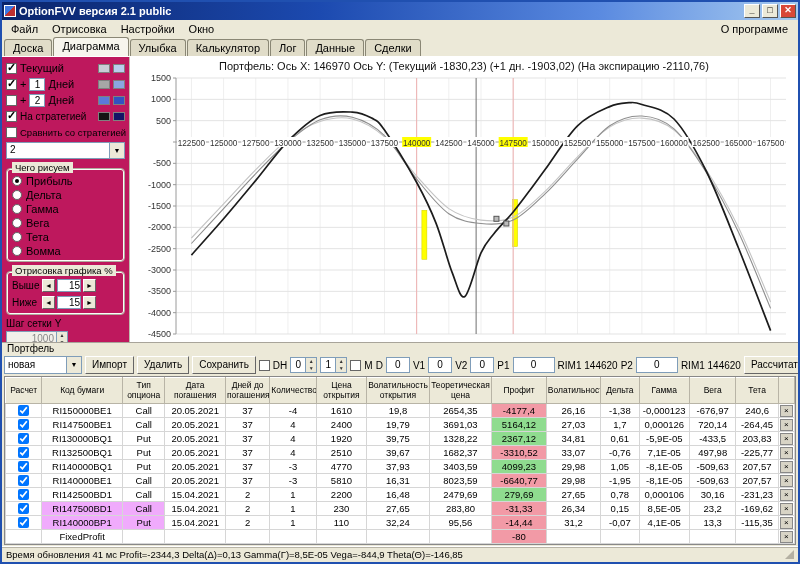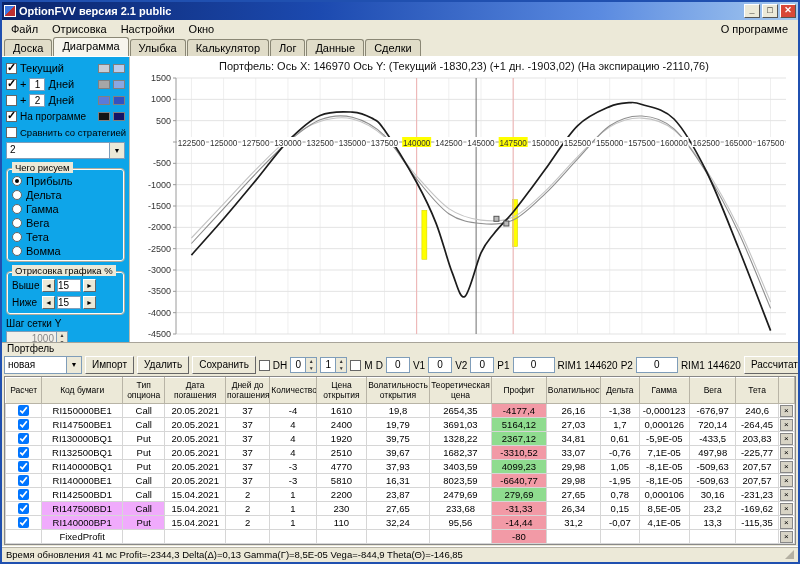--- a/index.html
+++ b/index.html
@@ -23,21 +23,21 @@
   .menu-item{padding:1px 7px;white-space:nowrap;}
   .menu-right{margin-left:auto;padding:1px 8px;white-space:nowrap;}
   
   .tabbar{height:20px;flex:none;display:flex;align-items:flex-end;padding:1px 2px 0;background:#ece9d8;
     border-bottom:1px solid #fff;}
   .tab{height:17px;line-height:16px;padding:0 8px;margin-right:1px;background:#e0dcc8;
     border:1px solid #8a8775;border-bottom:none;border-radius:3px 3px 0 0;white-space:nowrap;}
   .tab.active{background:#f7f5ed;height:19px;position:relative;z-index:2;}
   
   .content{height:285px;flex:none;display:flex;}
-  .left-panel{width:128px;flex:none;background:#0ea5e9;padding:3px 4px;border-right:1px solid #c0bcae;overflow:hidden;}
+  .left-panel{width:128px;flex:none;background:#be185d;padding:3px 4px;border-right:1px solid #c0bcae;overflow:hidden;}
   .trow{display:flex;align-items:center;height:16px;gap:3px;white-space:nowrap;}
   .trow .lbl-s{font-size:10px;}
   .spacer{flex:1;}
   .cb{width:11px;height:11px;flex:none;background:#fff;border:1px solid #666;position:relative;}
   .cb.checked::after{content:"✓";position:absolute;left:0;top:-3px;font-size:11px;font-weight:bold;}
   .sw{width:12px;height:9px;flex:none;border:1px solid #808080;}
   .days-input{width:16px;height:13px;flex:none;border:1px solid #7f9db9;background:#fff;
     font-size:10px;text-align:center;padding:0;font-family:"Liberation Sans",sans-serif;}
   .combo{display:flex;height:17px;border:1px solid #7f9db9;background:#fff;margin:2px 0 3px;}
   .combo .val{flex:1;padding:1px 3px;font-size:10px;overflow:hidden;}
@@ -46,21 +46,21 @@
   .group{border:1px solid #b0ac9e;border-radius:4px;margin:9px 0 3px;padding:5px 5px 3px;position:relative;
     box-shadow:inset 0 0 0 1px #fdfcf8;}
   .group-title{position:absolute;top:-7px;left:5px;background:#ece9d8;padding:0 3px;font-size:9.5px;white-space:nowrap;}
   .rrow{display:flex;align-items:center;height:14px;gap:4px;white-space:nowrap;}
   .radio{width:10px;height:10px;flex:none;border:1px solid #666;border-radius:50%;background:#fff;position:relative;}
   .radio.checked::after{content:"";position:absolute;left:2px;top:2px;width:4px;height:4px;border-radius:50%;background:#000;}
   .srow{display:flex;align-items:center;height:17px;gap:2px;}
   .srow .slbl{width:28px;font-size:10px;}
   .arrow-btn{width:13px;height:13px;flex:none;background:#ece9d8;border:1px solid;
     border-color:#fff #666 #666 #fff;font-size:7px;line-height:11px;text-align:center;}
-  .val-box{width:24px;height:13px;flex:none;background:#fff;border:1px solid #7f9db9;text-align:left;
+  .val-box{width:24px;height:13px;flex:none;background:#fff;border:1px solid #7f9db9;text-align:right;
     font-size:10px;line-height:12px;}
   .grid-lbl{font-size:10px;height:13px;margin-top:2px;}
   .grid-box{display:flex;height:15px;width:62px;border:1px solid #7f9db9;background:#f2f0ea;}
   .grid-box .v{flex:1;font-size:10px;line-height:13px;text-align:right;padding-right:2px;color:#888;}
   .grid-box .arrows{width:11px;flex:none;display:flex;flex-direction:column;border-left:1px solid #7f9db9;}
   .grid-box .arrows div,.spin .arrows div{flex:1;background:#ece9d8;font-size:5px;line-height:6px;text-align:center;color:#333;}
   
   .chart-area{flex:1;background:#fff;overflow:hidden;}
   .chart-title{text-align:center;font-size:11px;padding-top:3px;height:17px;color:#111;white-space:nowrap;}
   svg{display:block;font-family:"Liberation Sans",sans-serif;}
@@ -153,21 +153,21 @@
         <span class="cb"></span>
         <span>+</span>
         <input class="days-input" value="2" style="">
         <span>Дней</span>
         <span class="spacer"></span>
         <span class="sw" style="background: rgb(91, 122, 217);"></span>
         <span class="sw" style="background: rgb(50, 82, 194);"></span>
       </div>
       <div class="trow">
         <span class="cb checked"></span>
-        <span class="lbl-s">На программе</span>
+        <span class="lbl-s">На стратегией</span>
         <span class="spacer"></span>
         <span class="sw" style="background: rgb(20, 20, 20);"></span>
         <span class="sw" style="background: rgb(20, 20, 102);"></span>
       </div>
       <div class="trow">
         <span class="cb"></span>
         <span style="font-size:9.5px">Сравнить со стратегией</span>
       </div>
       <div class="combo">
         <span class="val">2</span>
@@ -552,40 +552,40 @@
               <td><span class="xbtn">×</span></td>
             </tr>
             <tr>
               <td><input type="checkbox" checked="" style=""></td>
               <td>RI142500BD1</td>
               <td>Call</td>
               <td>15.04.2021</td>
               <td>2</td>
               <td>1</td>
               <td>2200</td>
-              <td>23,87</td>
+              <td>16,48</td>
               <td>2479,69</td>
               <td class="pos">279,69</td>
               <td>27,65</td>
               <td>0,78</td>
               <td>0,000106</td>
               <td>30,16</td>
               <td>-231,23</td>
               <td><span class="xbtn">×</span></td>
             </tr>
             <tr>
               <td><input type="checkbox" checked="" style=""></td>
               <td class="hl">RI147500BD1</td>
               <td class="hl">Call</td>
               <td>15.04.2021</td>
               <td>2</td>
               <td>1</td>
               <td>230</td>
               <td>27,65</td>
-              <td>233,68</td>
+              <td>283,80</td>
               <td class="neg">-31,33</td>
               <td>26,34</td>
               <td>0,15</td>
               <td>8,5E-05</td>
               <td>23,2</td>
               <td>-169,62</td>
               <td><span class="xbtn">×</span></td>
             </tr>
             <tr>
               <td><input type="checkbox" checked="" style=""></td>

